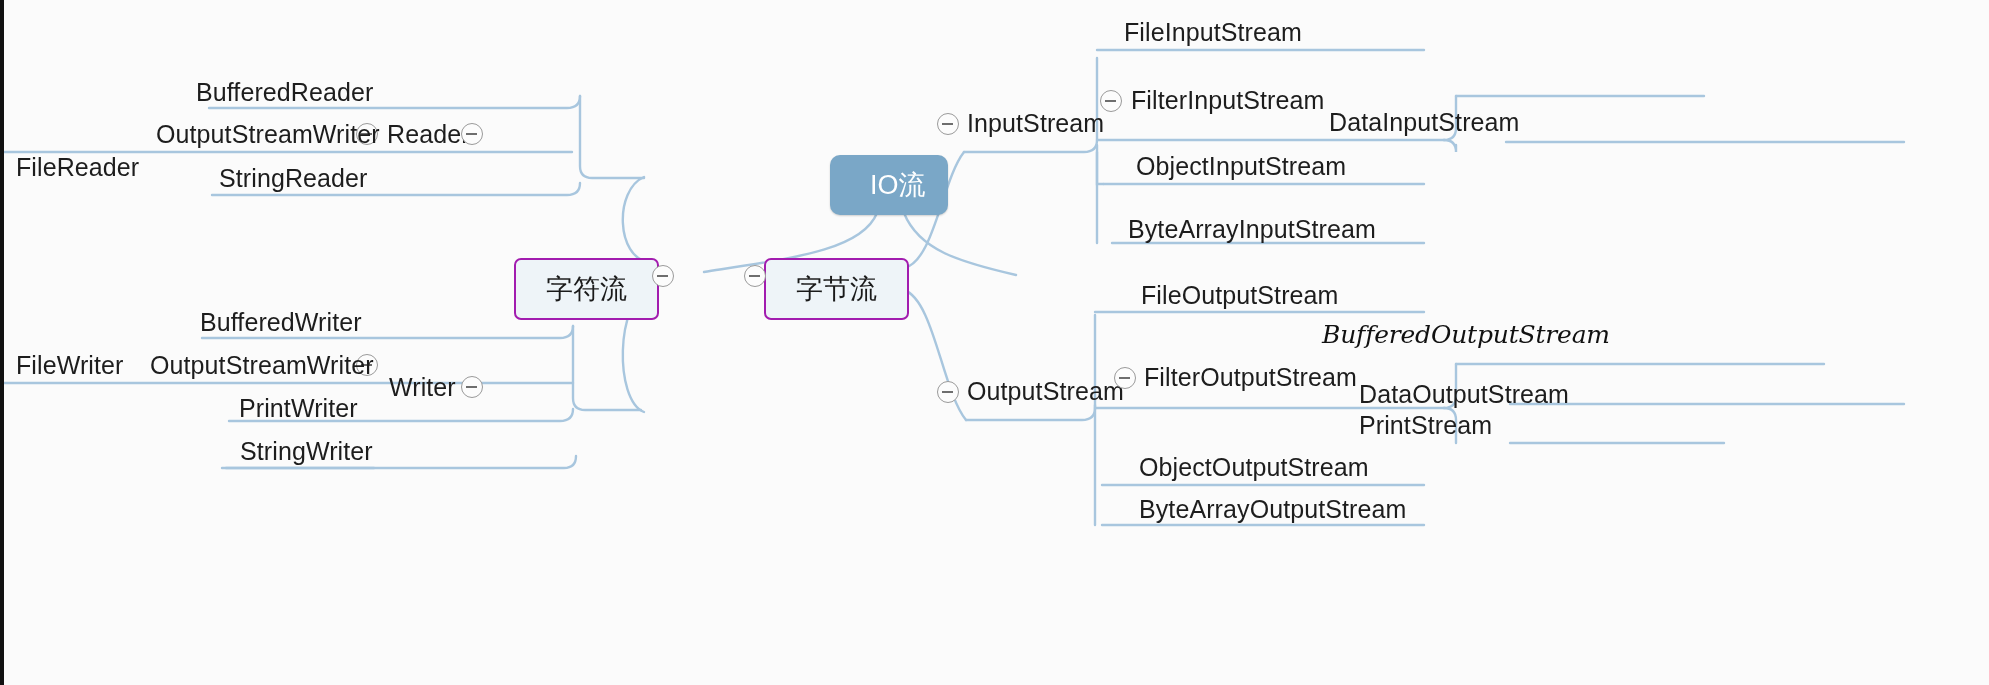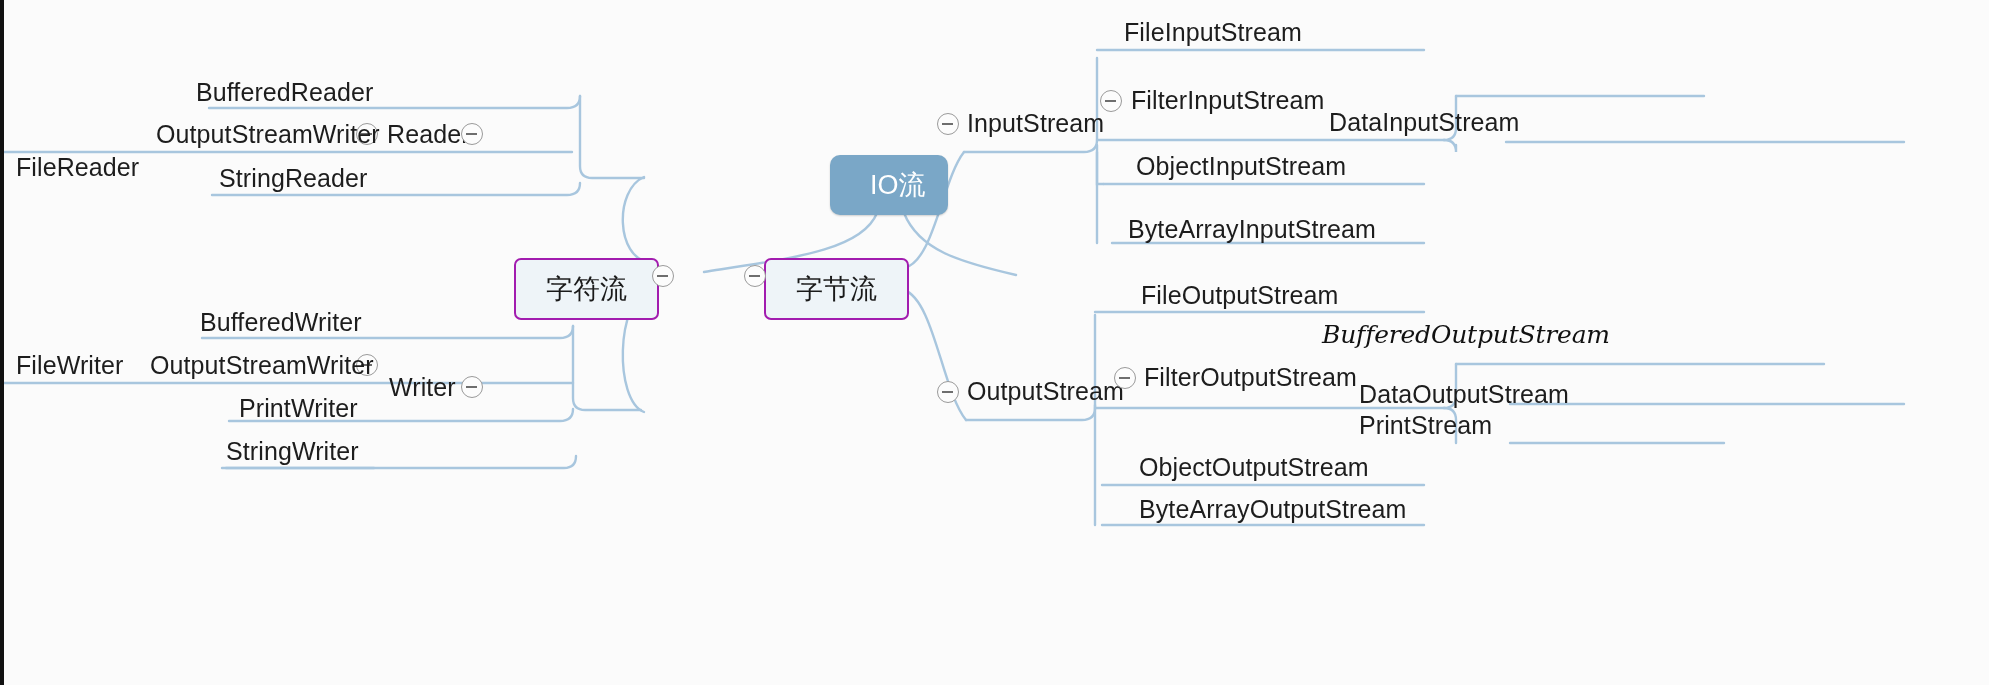--- a/index.html
+++ b/index.html
@@ -191,21 +191,21 @@
   <div class="node lbl" style="left:215px; top:166px;">StringReader</div>
   <div class="node lbl" style="left:12px; top:129px;margin-top:26px;">FileReader</div>
 
   <div class="node lbl" style="left:385px; top:375px;">Writer</div>
   <div class="collapse" style="left:457px; top:376px;"></div>
   <div class="collapse" style="left:352px; top:354px;"></div>
 
   <div class="node lbl" style="left:196px; top:310px;">BufferedWriter</div>
   <div class="node lbl" style="left:146px; top:353px;">OutputStreamWriter</div>
   <div class="node lbl" style="left:235px; top:396px;">PrintWriter</div>
-  <div class="node lbl" style="left:222px; top:439px;">StringWriter</div>
+  <div class="node lbl" style="left:236px; top:439px;">StringWriter</div>
   <div class="node lbl" style="left:12px; top:353px;">FileWriter</div>
 
   <div class="collapse" style="left:933px; top:113px;"></div>
   <div class="node lbl" style="left:963px; top:111px;">InputStream</div>
 
   <div class="node lbl" style="left:1120px; top:20px;">FileInputStream</div>
 
   <div class="collapse" style="left:1096px; top:90px;"></div>
   <div class="node lbl" style="left:1127px; top:88px;">FilterInputStream</div>
 

